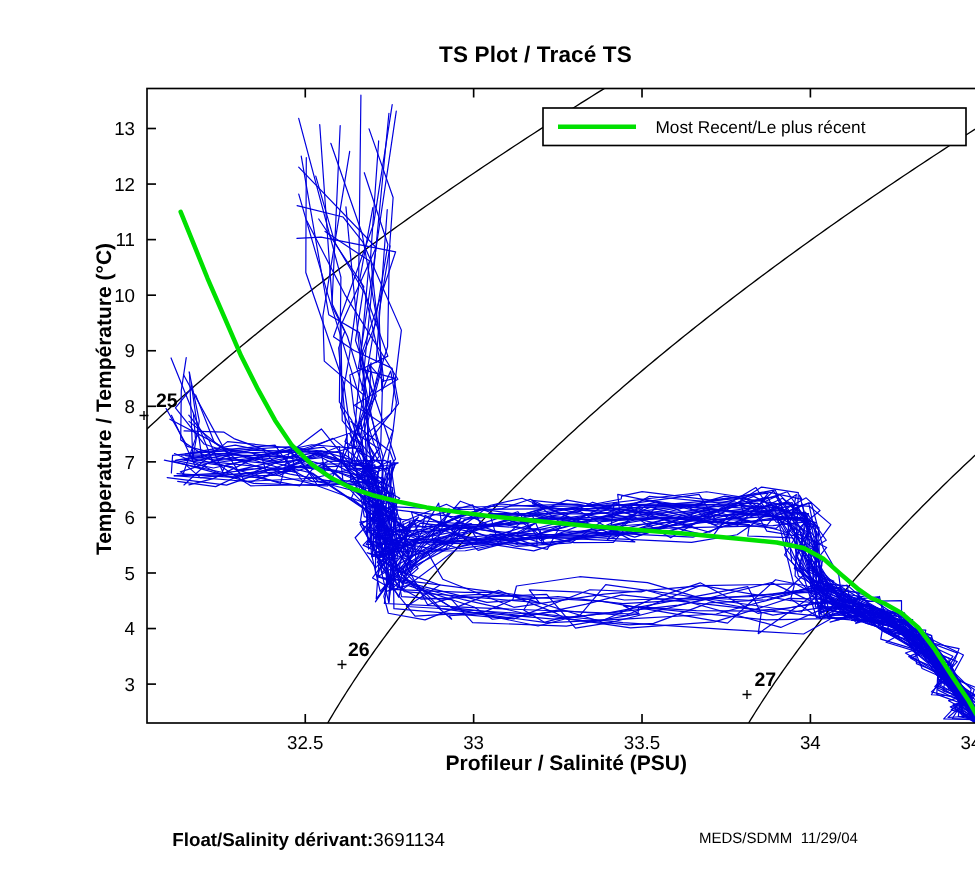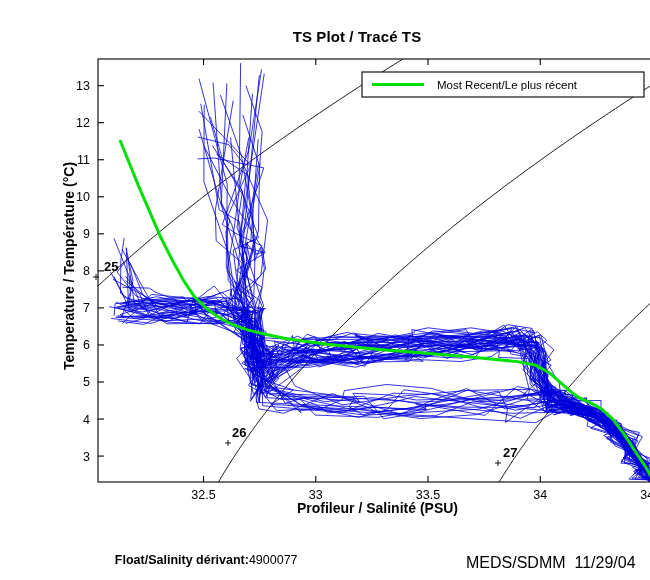--- a/index.html
+++ b/index.html
@@ -64,21 +64,21 @@
     color: #000;
     line-height: 18px;
   }
   .footer-line { white-space: pre; }
   .footer-key { font-weight: bold; }
   .footer-val { font-weight: normal; }
   .credit {
     position: absolute;
     left: 434px;
     top: 554px;
-    font-size: 16px;
+    font-size: 10px;
     color: #000;
     white-space: pre;
   }
   .tick-label {
     font-family: "Liberation Sans", sans-serif;
     font-size: 12.5px;
     fill: #000;
   }
   .contour-label {
     font-family: "Liberation Sans", sans-serif;
@@ -236,20 +236,20 @@
         <g>
           <rect x="330" y="72" width="282" height="25" fill="#ffffff" stroke="#000" stroke-width="1.1"></rect>
           <line x1="340" y1="84.5" x2="392" y2="84.5" stroke="#00e000" stroke-width="3"></line>
           <text x="405" y="88.5" class="legend-text">Most Recent/Le plus récent</text>
         </g>
       </g>
   </svg>
 
   <div class="footer-block">
     <div class="footer-line">
-      <span class="footer-key">Float/Salinity dérivant:</span><span class="footer-val">4900077</span>
+      <span class="footer-key">Float/Salinity dérivant:</span><span class="footer-val">3691134</span>
     </div>
 
   </div>
 
   <div class="credit">MEDS/SDMM  11/29/04</div>
 
 </div>
 
 </body></html>

